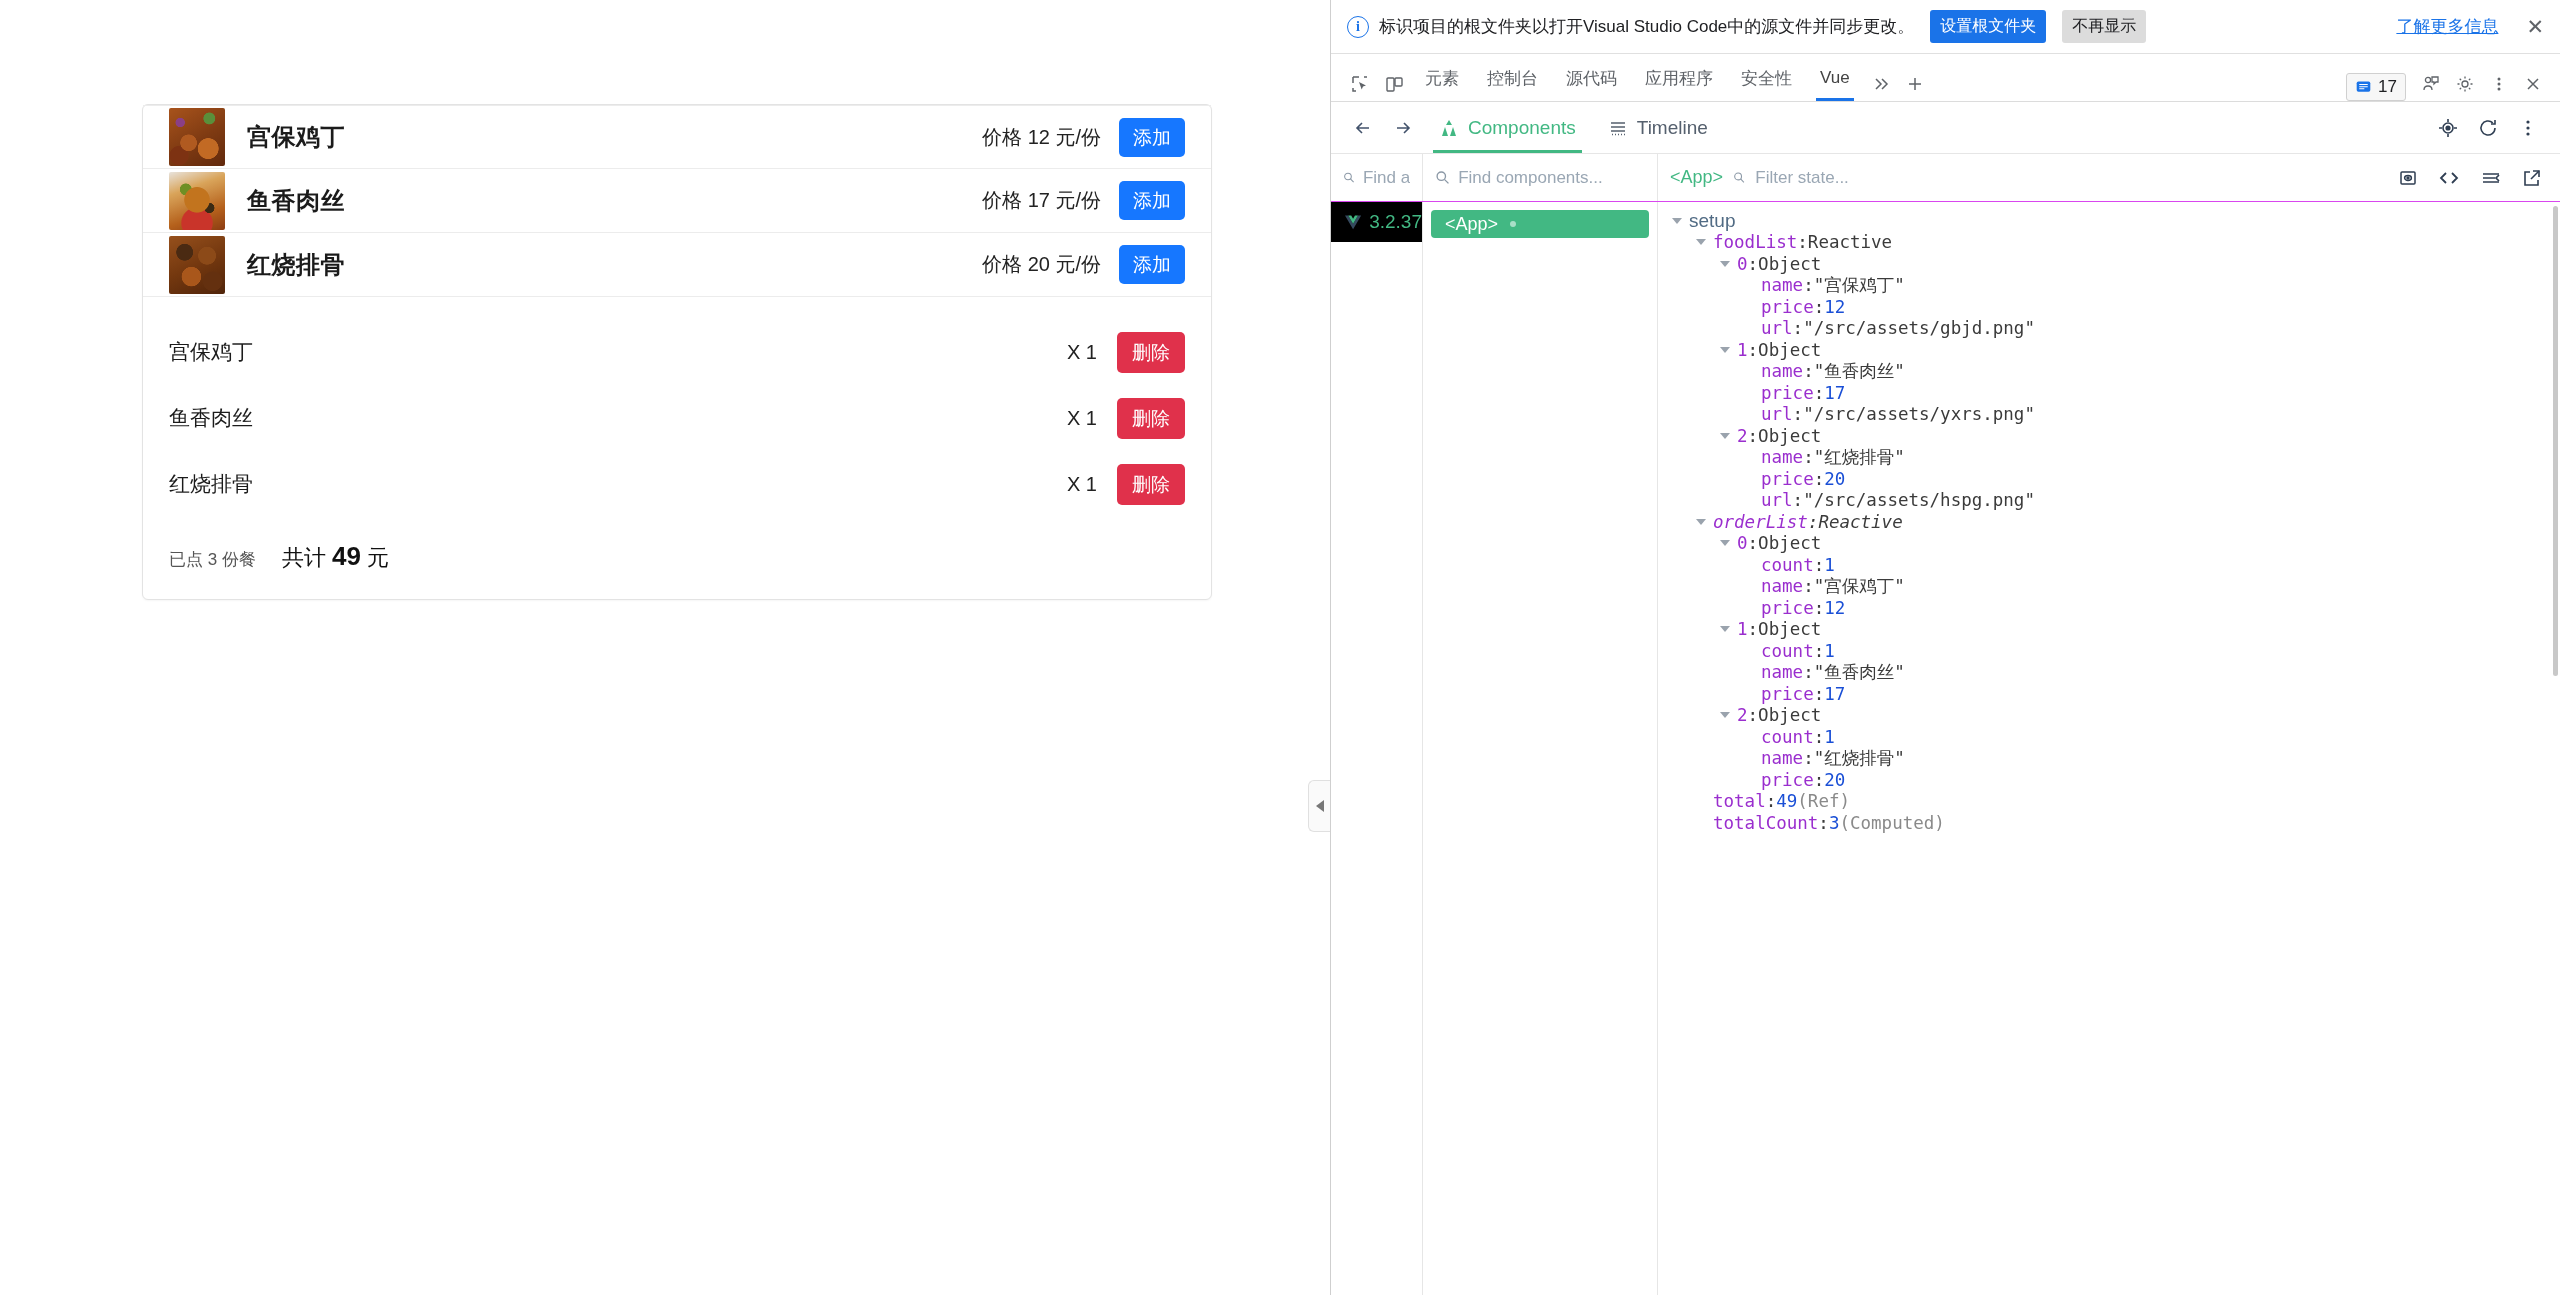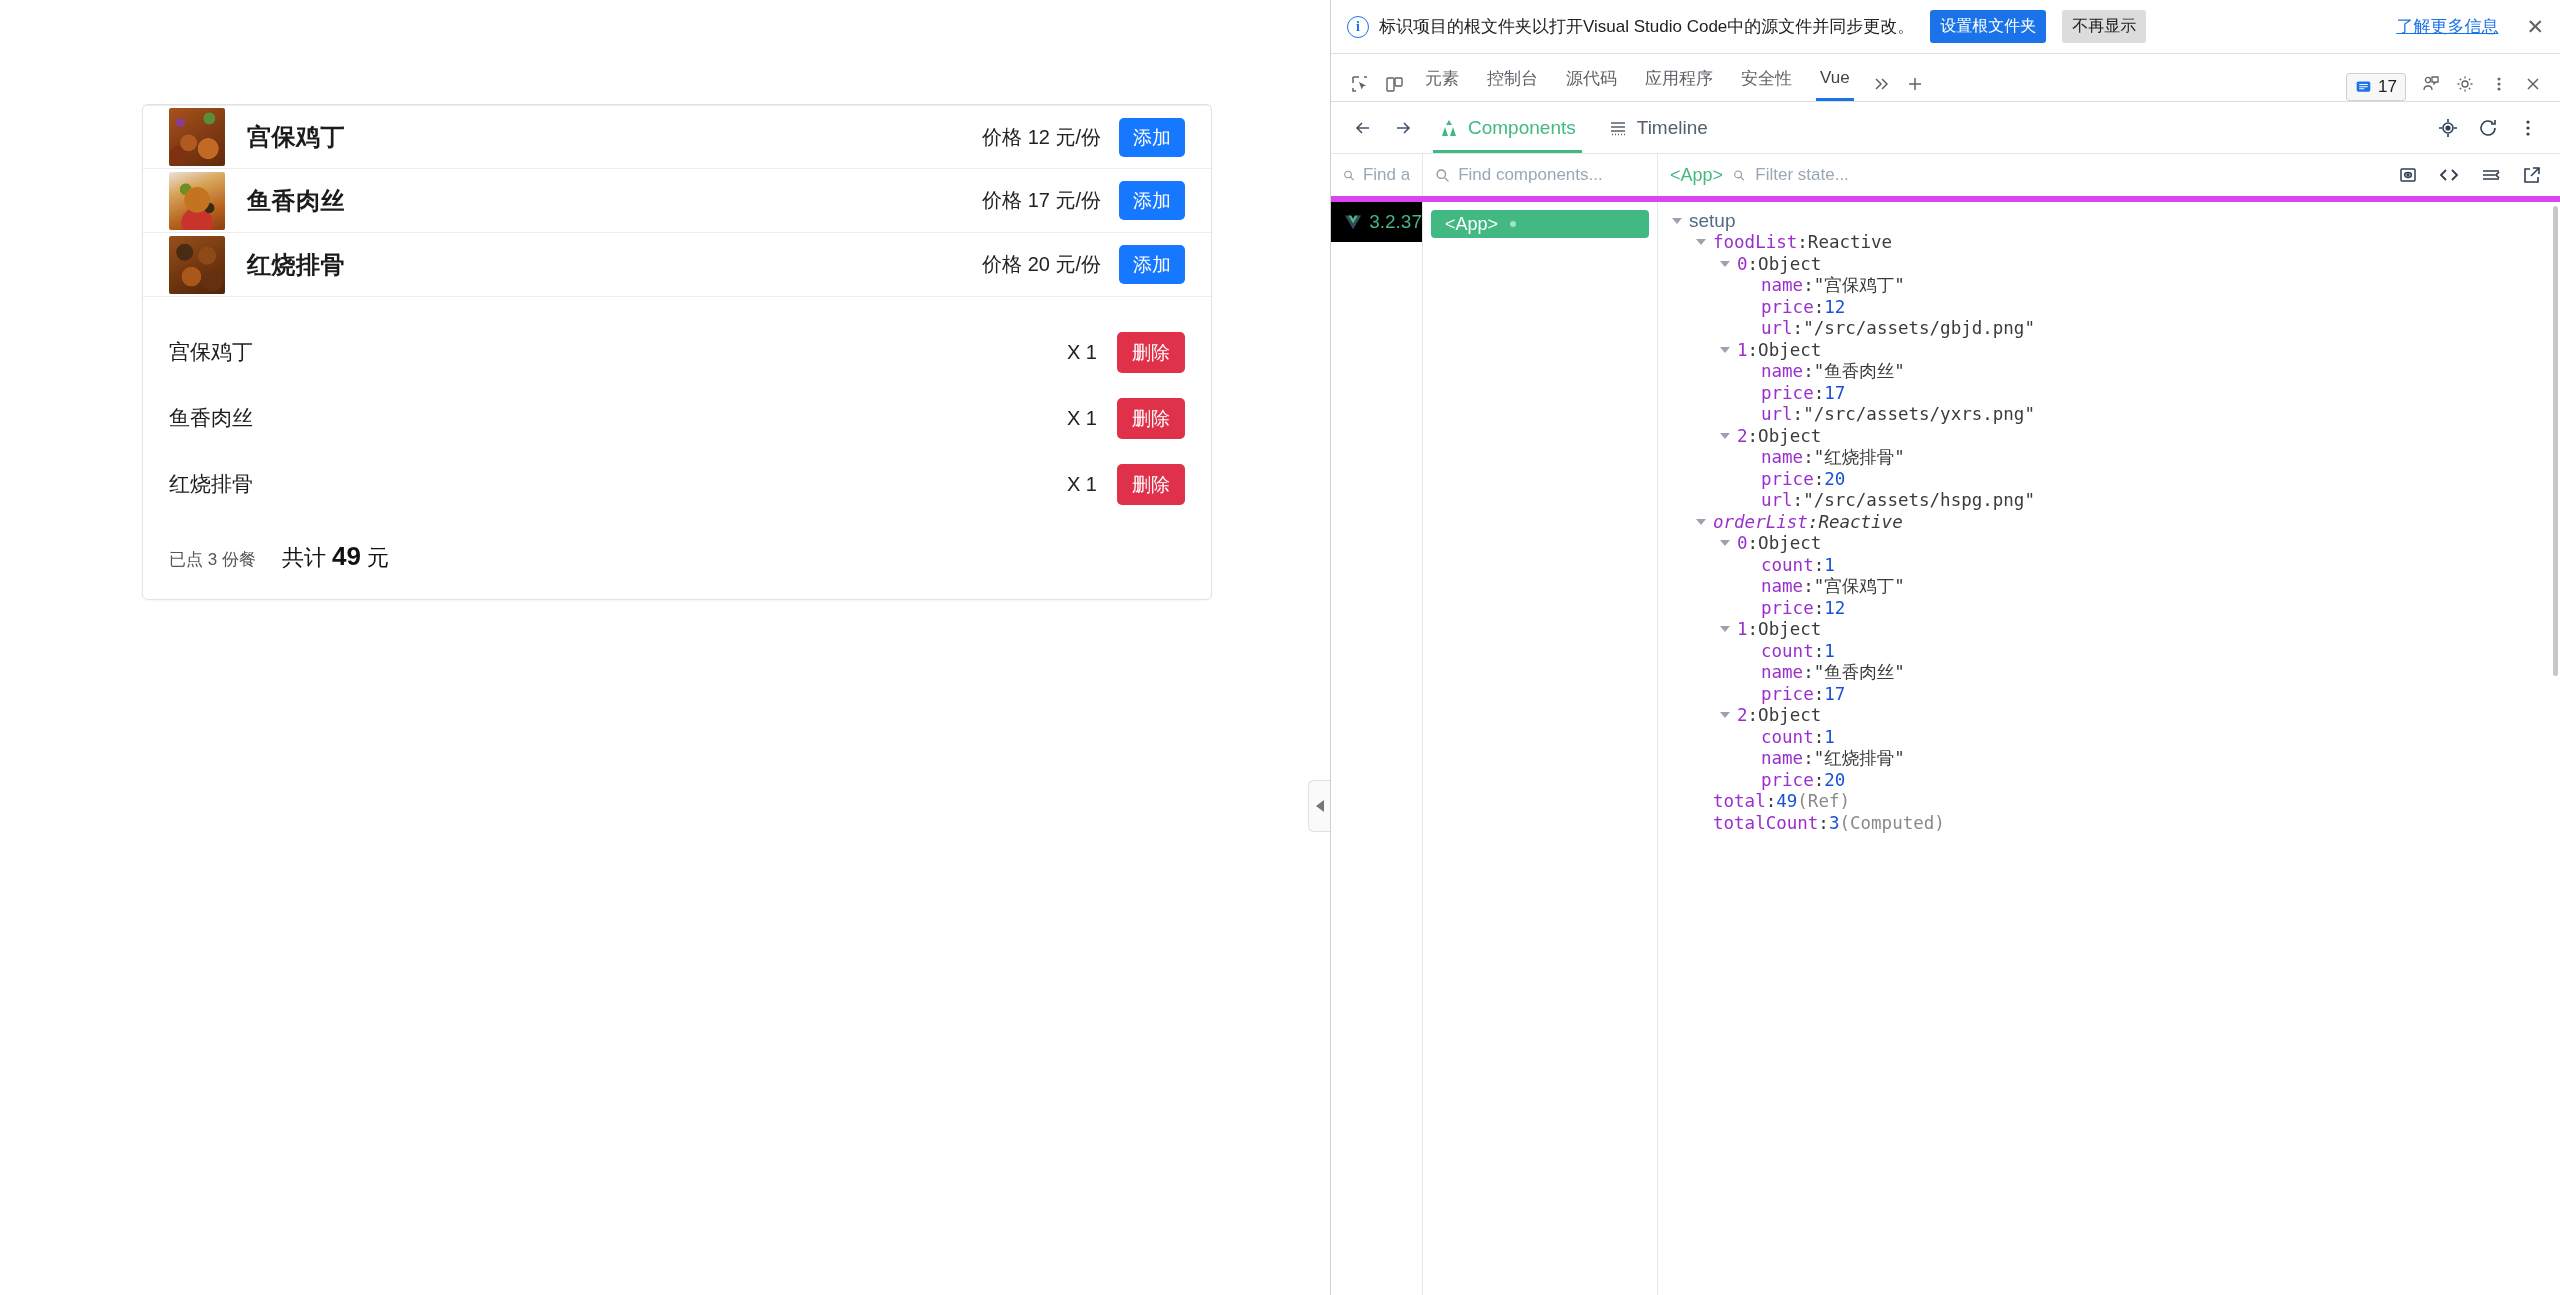--- a/index.html
+++ b/index.html
@@ -239,21 +239,21 @@
   .vue-tab.active { color: #42b883; }
   .vue-tab.active::after {
     content: ""; position: absolute; left: 8px; right: 8px; bottom: 0;
     height: 3px; background: #42b883;
   }
 
   
   .search-row {
     height: 48px; flex: 0 0 48px;
     display: flex; align-items: stretch;
-    border-bottom: 6px solid #d946ef; background: #fff;
+    border-bottom: 1px solid #d946ef; background: #fff;
   }
   .search-cell {
     display: flex; align-items: center; gap: 8px;
     padding: 0 12px; border-right: 1px solid #e6e6e6;
   }
   .search-cell.tree-search { width: 92px; flex: 0 0 92px; overflow: hidden; }
   .search-cell.comp-search { width: 235px; flex: 0 0 235px; }
   .search-cell.state-search { flex: 1 1 auto; border-right: none; gap: 10px; }
   .search-input {
     border: none; outline: none; background: transparent;

